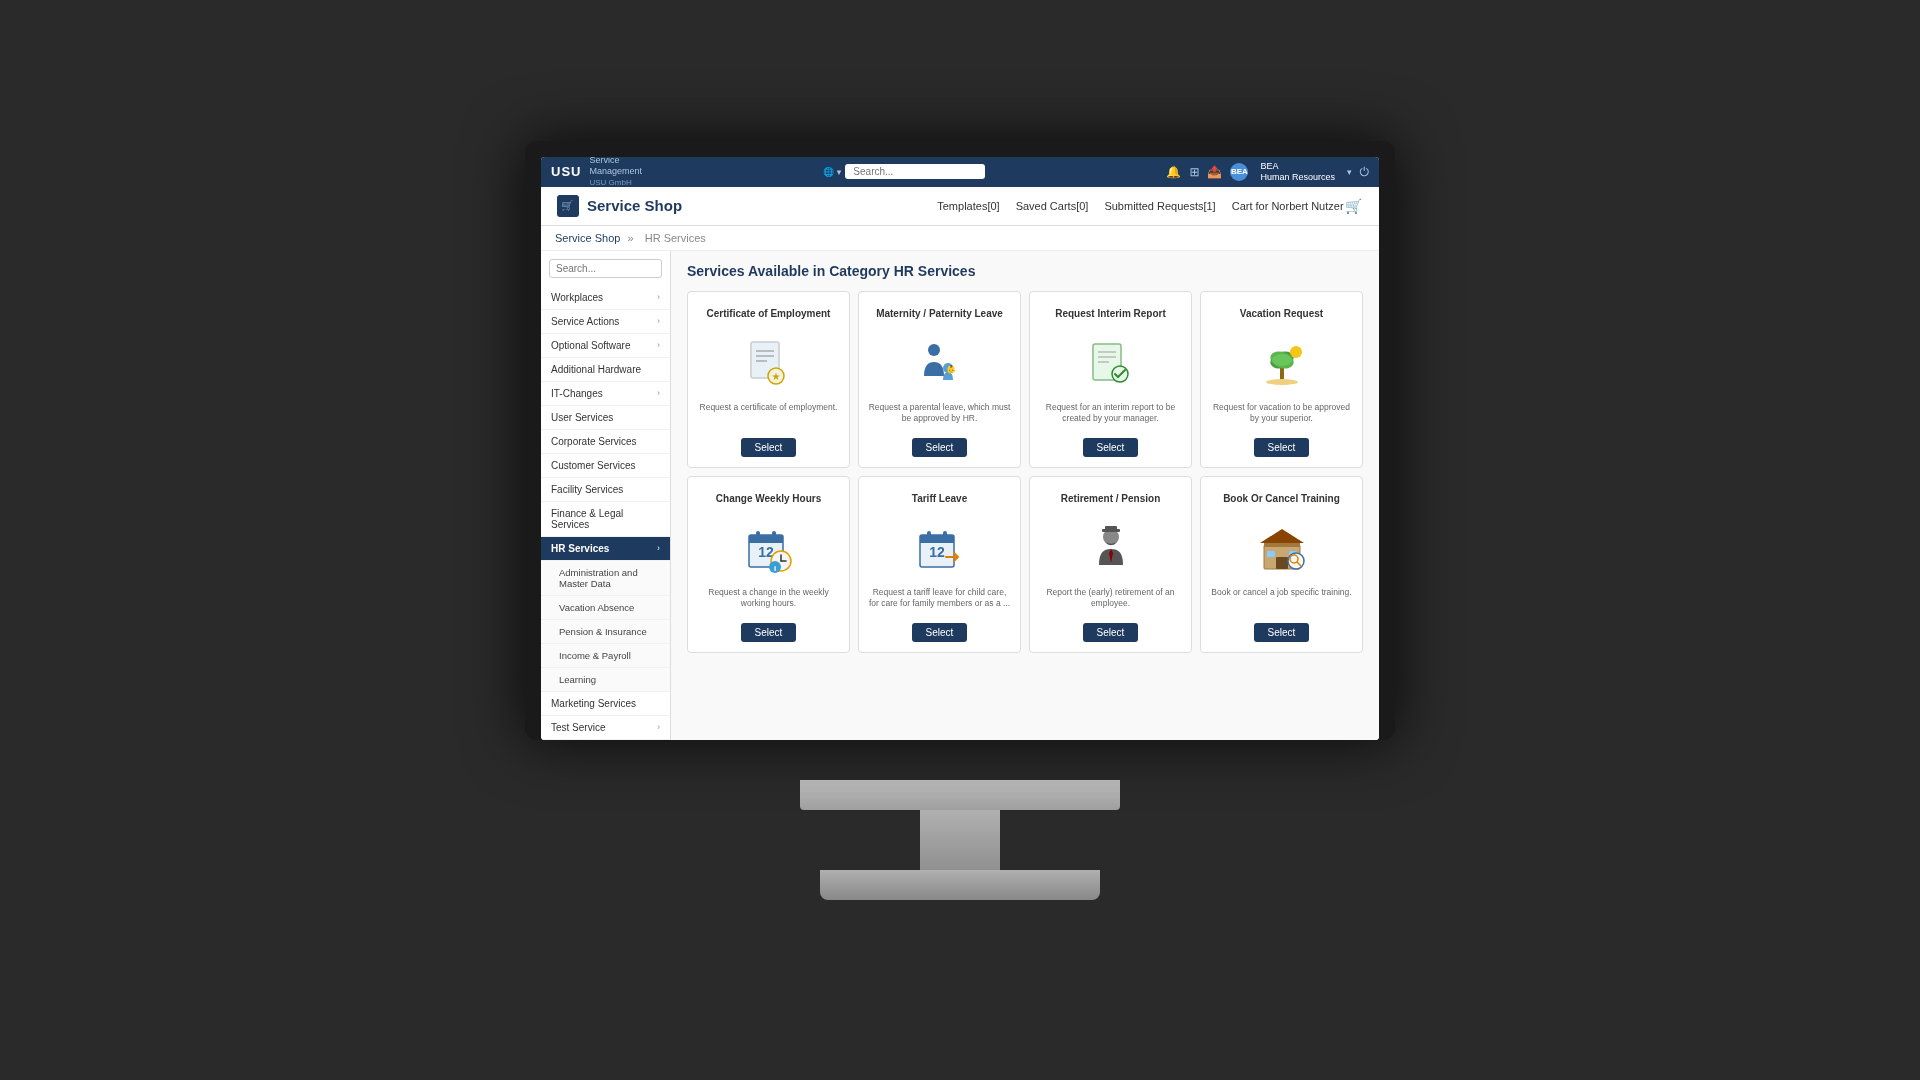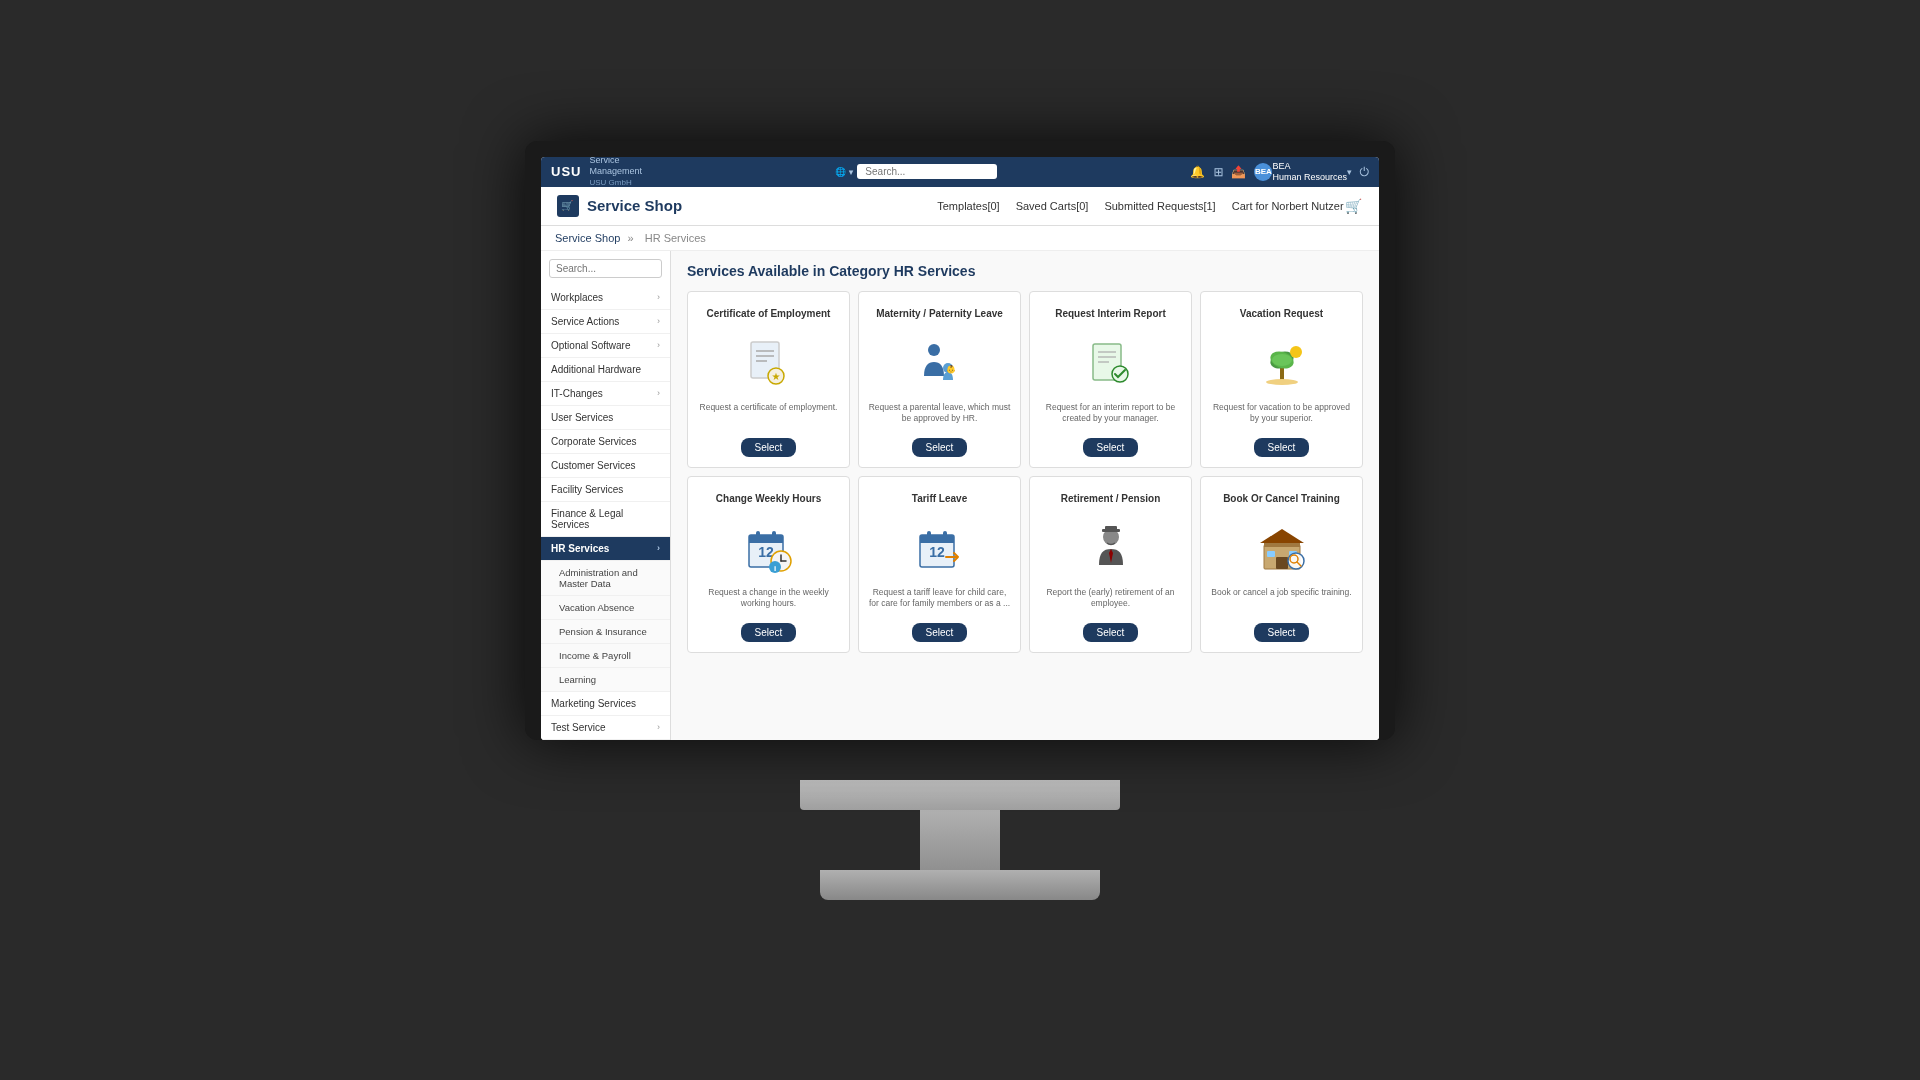--- a/index.html
+++ b/index.html
@@ -101,21 +101,21 @@
       font-size: 10px;
     }
     .topbar-icon {
       color: #aac4e0;
       font-size: 12px;
       cursor: pointer;
     }
     .user-info {
       display: flex;
       align-items: center;
-      gap: 0;
+      gap: 12px;
       color: #fff;
       font-size: 10px;
     }
     .user-circle {
       width: 18px;
       height: 18px;
       background: #4a90d9;
       border-radius: 50%;
       display: flex;
       align-items: center;
@@ -289,21 +289,21 @@
       font-size: 8.5px;
       color: #666;
       line-height: 1.3;
       min-height: 28px;
       margin-bottom: 8px;
     }
     .select-btn {
       background: #1e3a5f;
       color: #fff;
       border: none;
-      border-radius: 8px;
+      border-radius: 3px;
       padding: 4px 14px;
       font-size: 10px;
       cursor: pointer;
       margin-top: auto;
     }
 
     
     .stand-container {
       display: flex;
       flex-direction: column;

